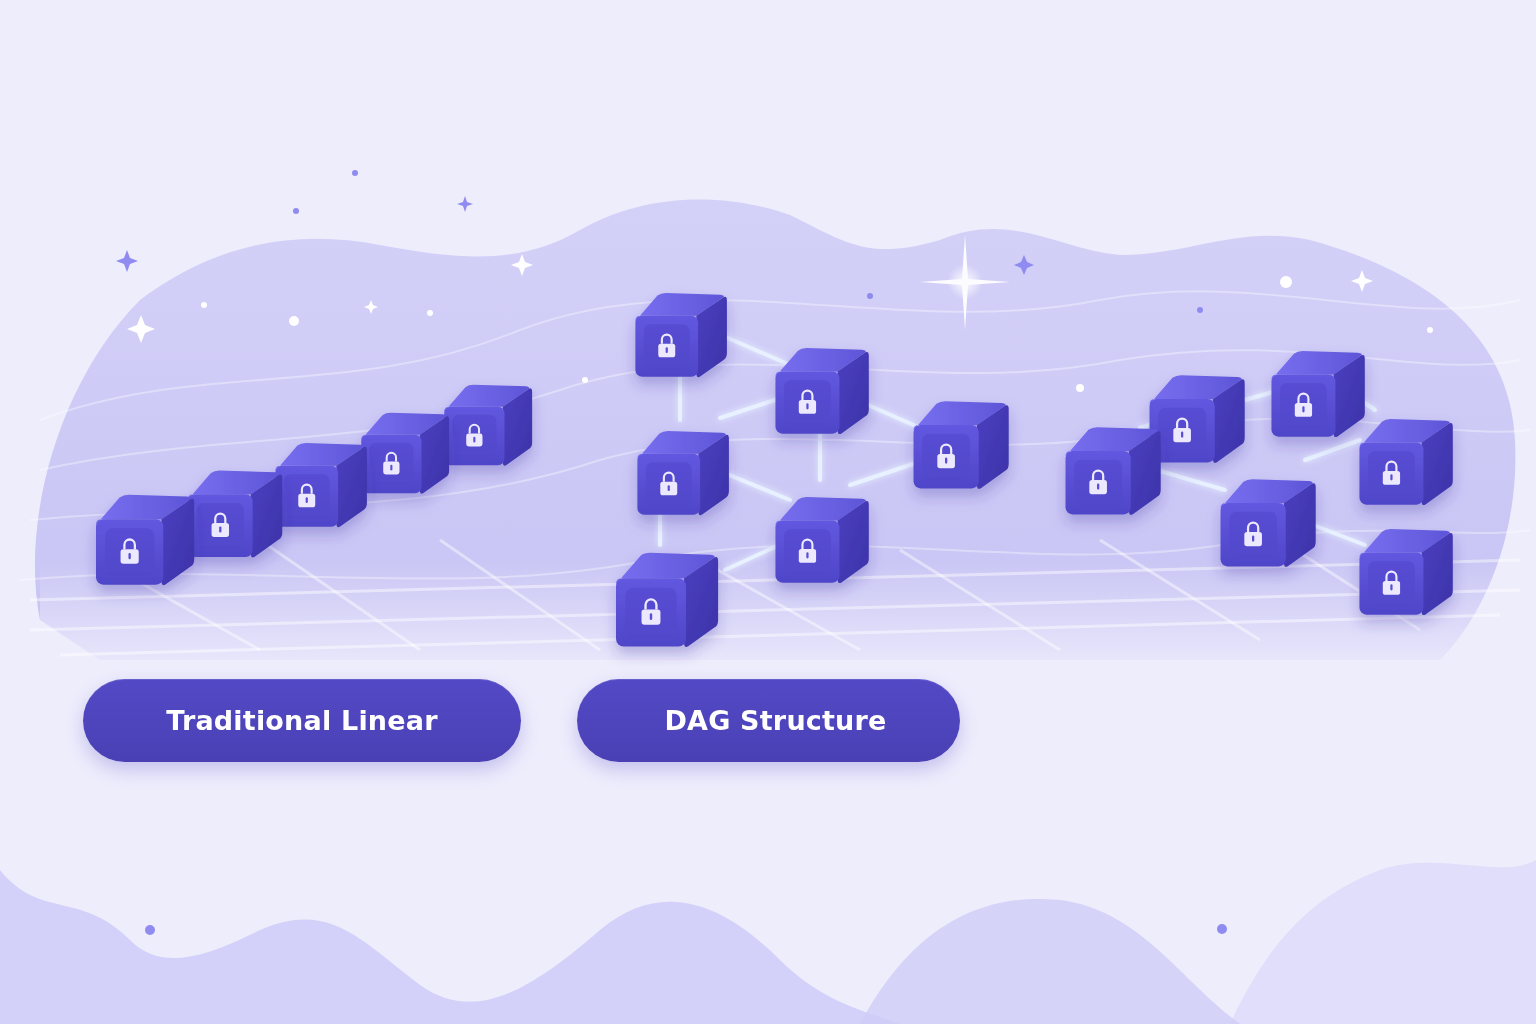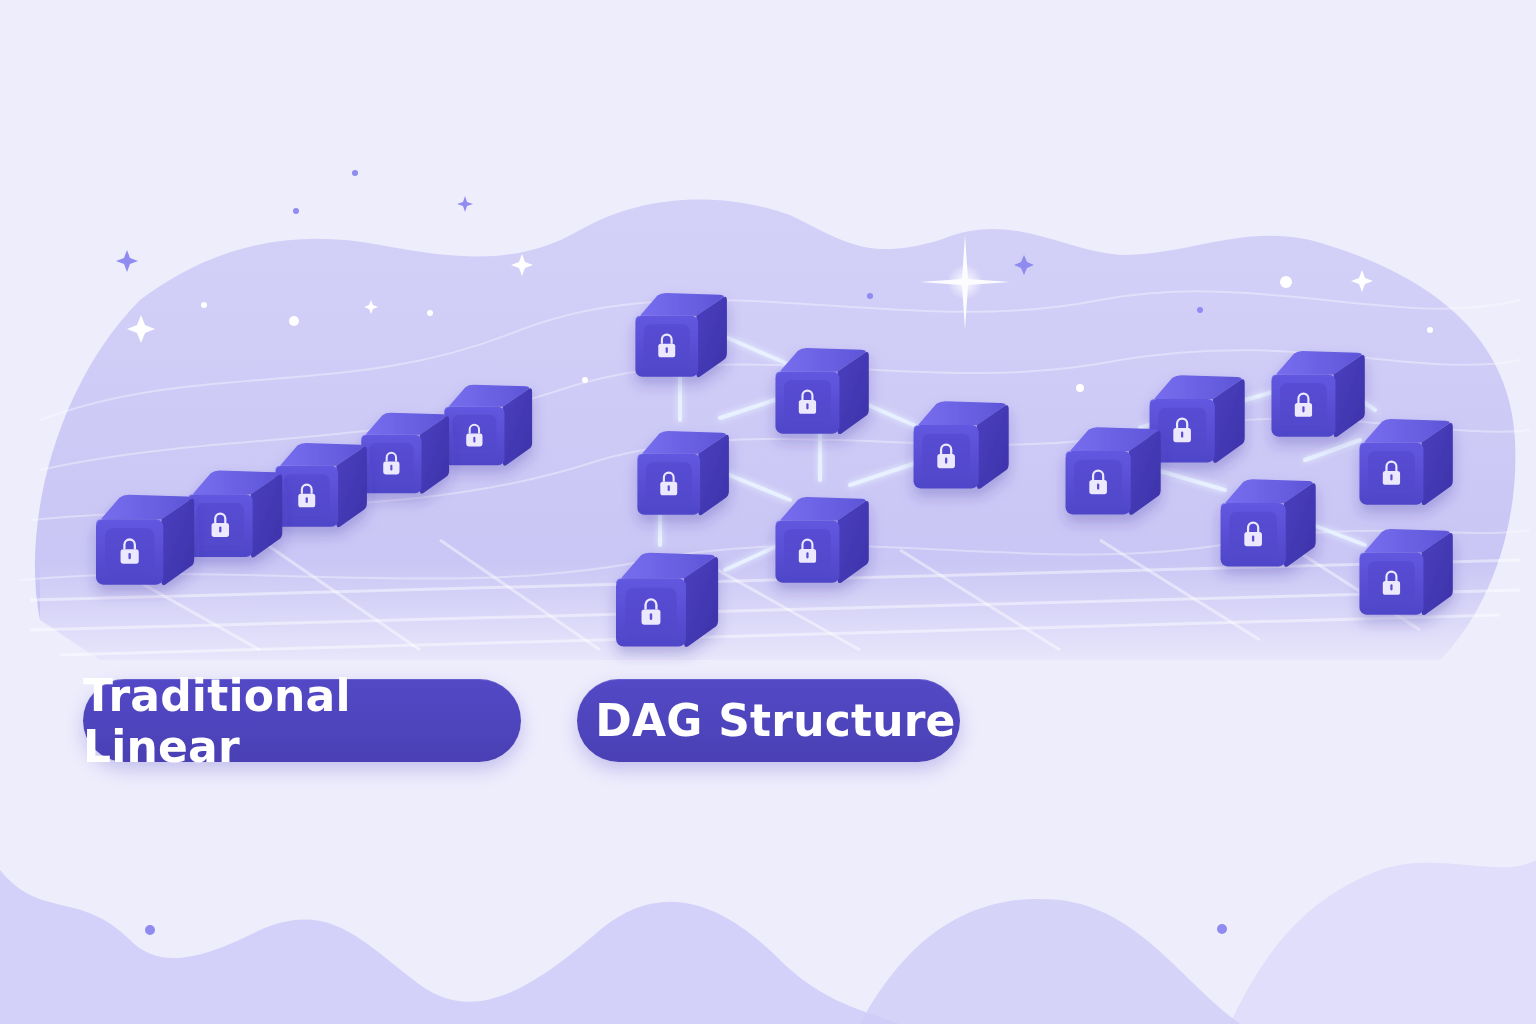--- a/index.html
+++ b/index.html
@@ -10,21 +10,21 @@
   }
   .stage { position: absolute; inset: 0; }
   svg.bg { position: absolute; left: 0; top: 0; }
 
   .pill {
     position: absolute; top: 679px; height: 83px;
     border-radius: 42px;
     background: linear-gradient(180deg, #5349c6 0%, #4a40b4 100%);
     box-shadow: 0 8px 18px rgba(90, 80, 200, 0.28), inset 0 1px 0 rgba(255,255,255,0.12);
     display: flex; align-items: center; justify-content: center;
-    color: #ffffff; font-weight: bold; font-size: 44px; letter-spacing: 0.2px;
+    color: #ffffff; font-weight: bold; font-size: 27px; letter-spacing: 0.2px;
     font-family: "DejaVu Sans", sans-serif;
   }
 </style>
 </head>
 <body>
 
 <div class="stage">
 
   <svg class="bg" width="1536" height="1024" viewBox="0 0 1536 1024">
     <defs>

